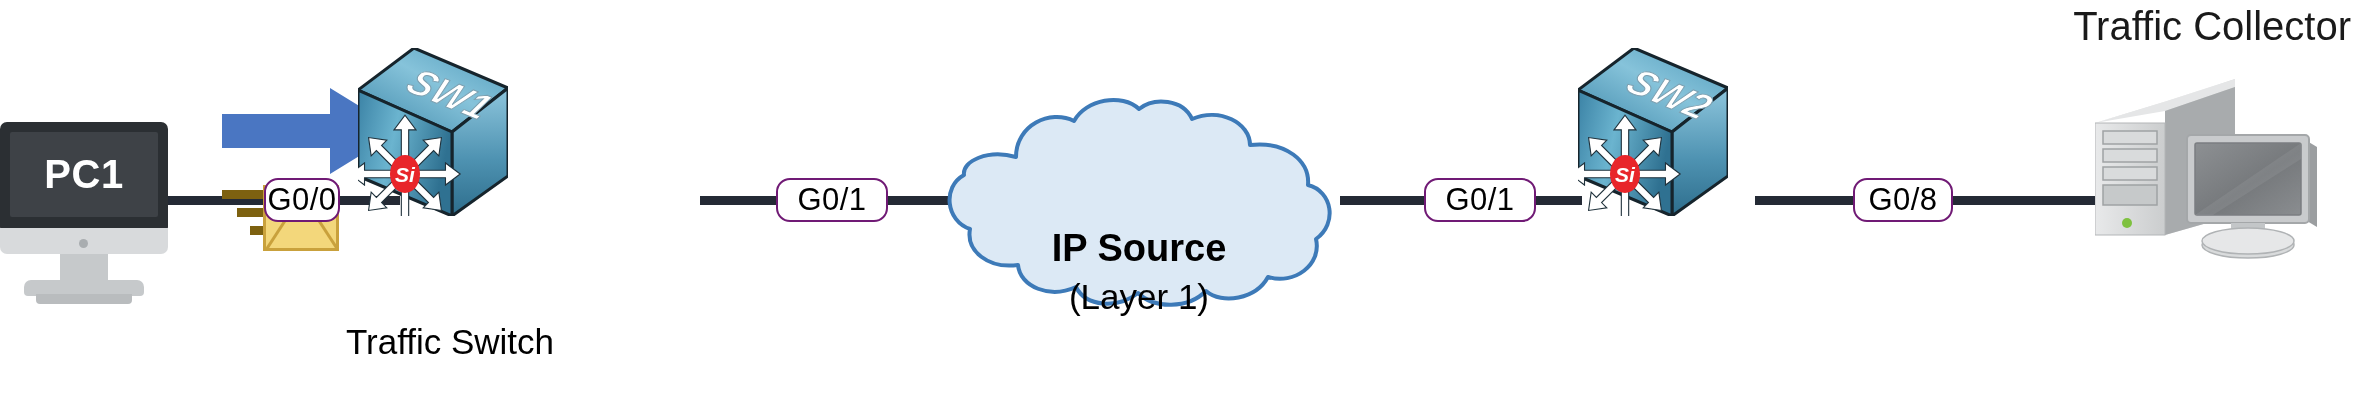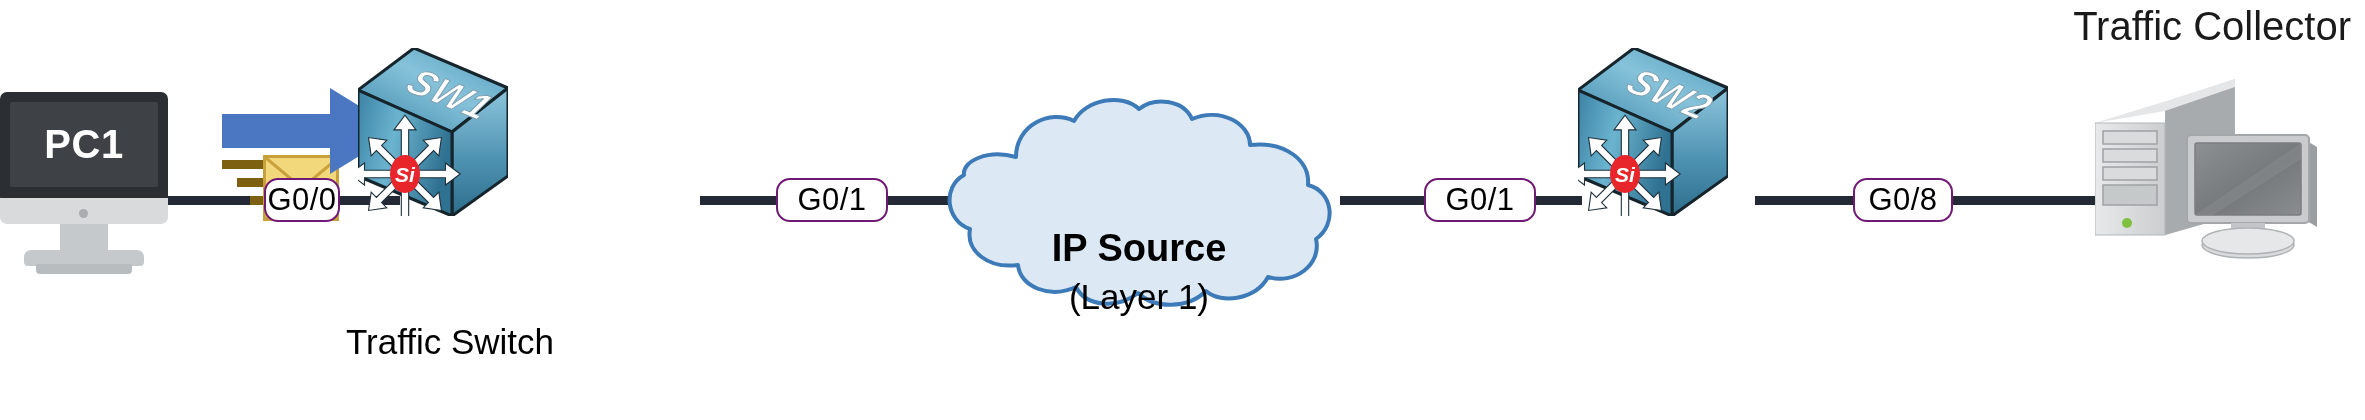--- a/index.html
+++ b/index.html
@@ -12,21 +12,21 @@
     font-family: "Liberation Sans", "DejaVu Sans", sans-serif;
     -webkit-font-smoothing: antialiased;
   }
   #stage {
     position: relative;
     width: 2365px;
     height: 420px;
     background: #ffffff;
     overflow: hidden;
   }
-  .abs { position: absolute; }
+  .abs { position: absolute; margin-top: 30px; }
 
   
   .link {
     position: absolute;
     height: 9px;
     background: #242a35;
     top: 196px;
   }
 
   

